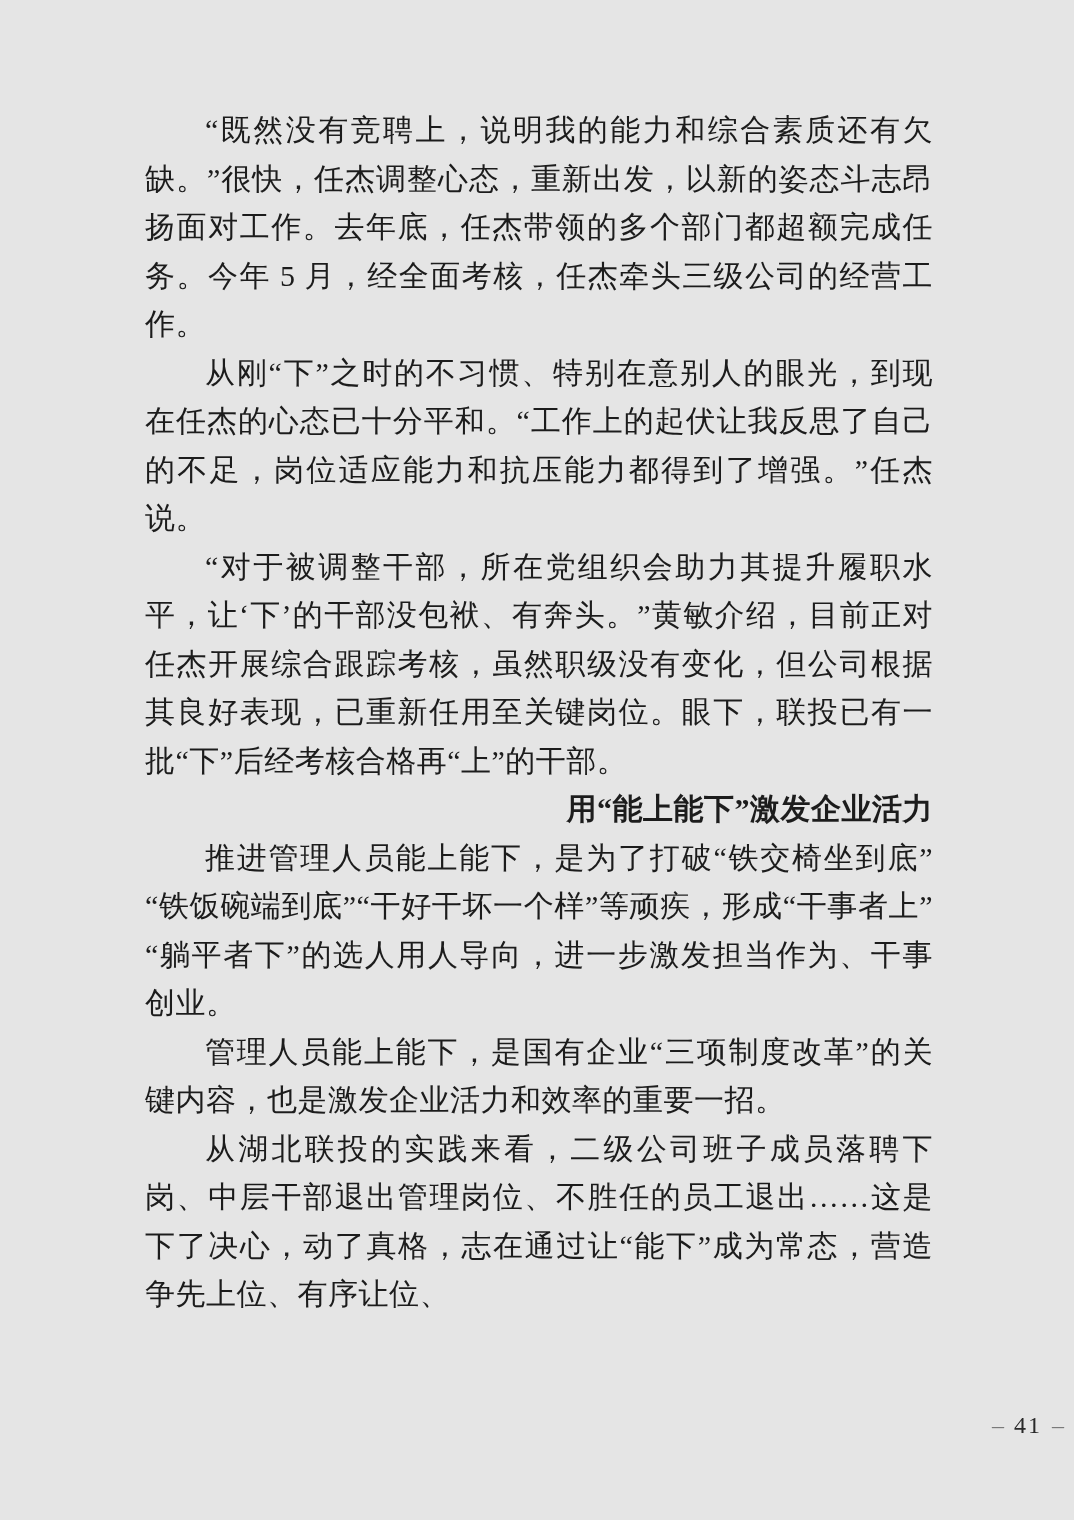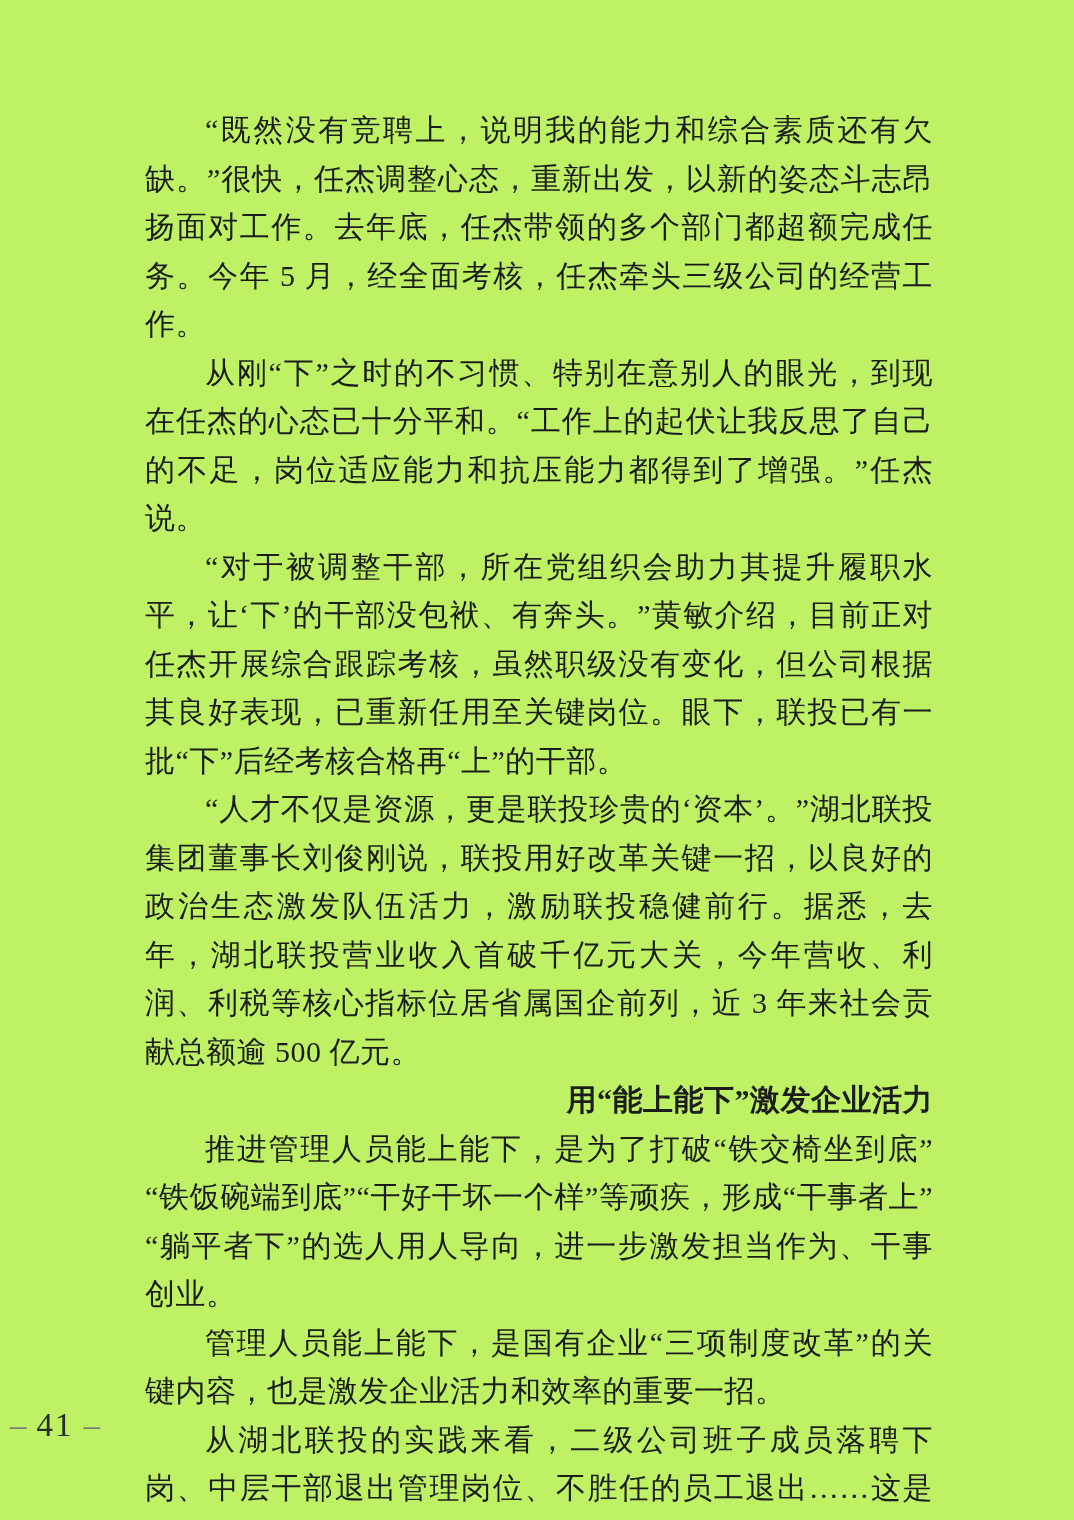--- a/index.html
+++ b/index.html
@@ -11,21 +11,21 @@
     width: 1074px;
     height: 1520px;
     position: relative;
     font-family: "Liberation Serif", "DejaVu Serif", serif;
     color: #1c1c1c;
     overflow: hidden;
   }
   .page {
     position: absolute;
     inset: 0;
-    background: #bef264;
+    background: #e5e5e5;
   }
   .content {
     position: absolute;
     left: 145px;
     top: 106px;
     width: 788px;
   }
   p.body-para {
     margin: 0;
     font-size: 30px;
@@ -42,43 +42,42 @@
     line-height: 48.5px;
     font-weight: bold;
     text-align: right;
     letter-spacing: 0.5px;
   }
   .footer {
     position: absolute;
     left: 0;
     top: 1405px;
     width: 100%;
-    text-align: left;
-    font-size: 33px;
+    text-align: right;
+    font-size: 24px;
     line-height: 40px;
   }
   .footer .dash {
     color: #7a7a7a;
     padding: 0 10px;
   }
   .footer .num {
     color: #2a2a2a;
     letter-spacing: 2px;
   }
 </style>
 </head>
 <body>
 
 <div class="page">
 
   <div class="content">
     <p class="body-para">“既然没有竞聘上，说明我的能力和综合素质还有欠缺。”很快，任杰调整心态，重新出发，以新的姿态斗志昂扬面对工作。去年底，任杰带领的多个部门都超额完成任务。今年 5 月，经全面考核，任杰牵头三级公司的经营工作。</p>
     <p class="body-para">从刚“下”之时的不习惯、特别在意别人的眼光，到现在任杰的心态已十分平和。“工作上的起伏让我反思了自己的不足，岗位适应能力和抗压能力都得到了增强。”任杰说。</p>
     <p class="body-para">“对于被调整干部，所在党组织会助力其提升履职水平，让‘下’的干部没包袱、有奔头。”黄敏介绍，目前正对任杰开展综合跟踪考核，虽然职级没有变化，但公司根据其良好表现，已重新任用至关键岗位。眼下，联投已有一批“下”后经考核合格再“上”的干部。</p>
-    <p class="body-para">“人才不仅是资源，更是联投珍贵的‘资本’。”湖北联投集团董事长刘俊刚说，联投用好改革关键一招，以良好的政治生态激发队伍活力，激励联投稳健前行。据悉，去年，湖北联投营业收入首破千亿元大关，今年营收、利润、利税等核心指标位居省属国企前列，近 3 年来社会贡献总额逾 500 亿元。</p>
 
     <h2 class="section-heading">用“能上能下”激发企业活力</h2>
 
     <p class="body-para">推进管理人员能上能下，是为了打破“铁交椅坐到底”“铁饭碗端到底”“干好干坏一个样”等顽疾，形成“干事者上”“躺平者下”的选人用人导向，进一步激发担当作为、干事创业。</p>
     <p class="body-para">管理人员能上能下，是国有企业“三项制度改革”的关键内容，也是激发企业活力和效率的重要一招。</p>
     <p class="body-para">从湖北联投的实践来看，二级公司班子成员落聘下岗、中层干部退出管理岗位、不胜任的员工退出……这是下了决心，动了真格，志在通过让“能下”成为常态，营造争先上位、有序让位、</p>
   </div>
 
   <div class="footer">
     <span class="dash">–</span><span class="num">41</span><span class="dash">–</span>

